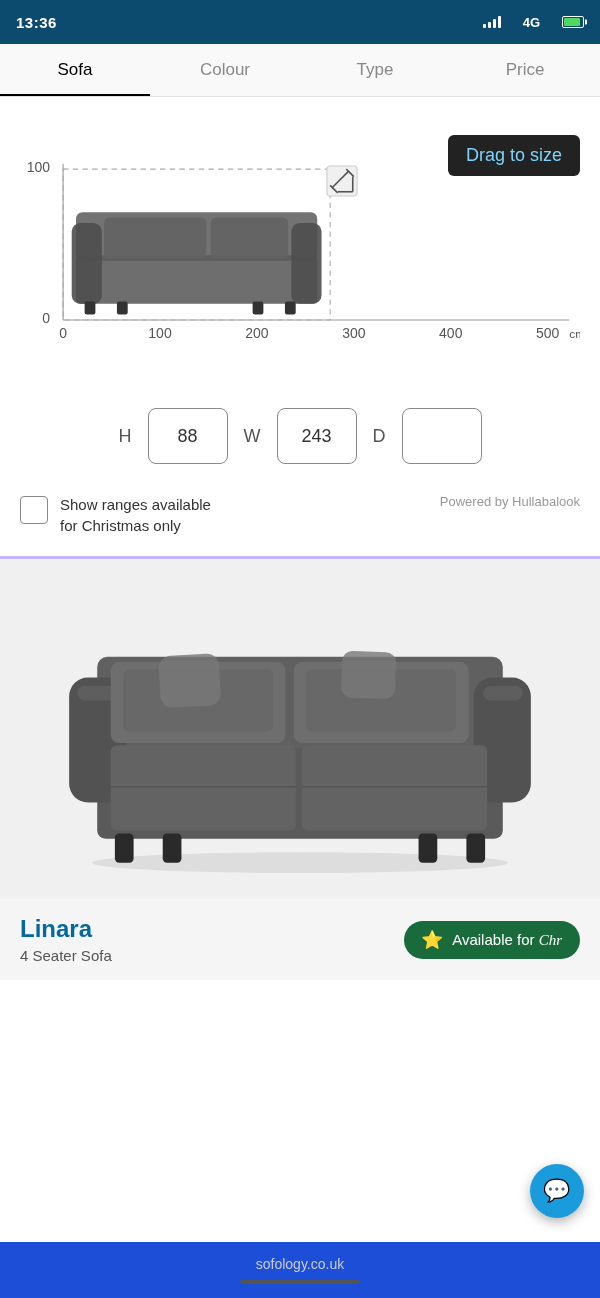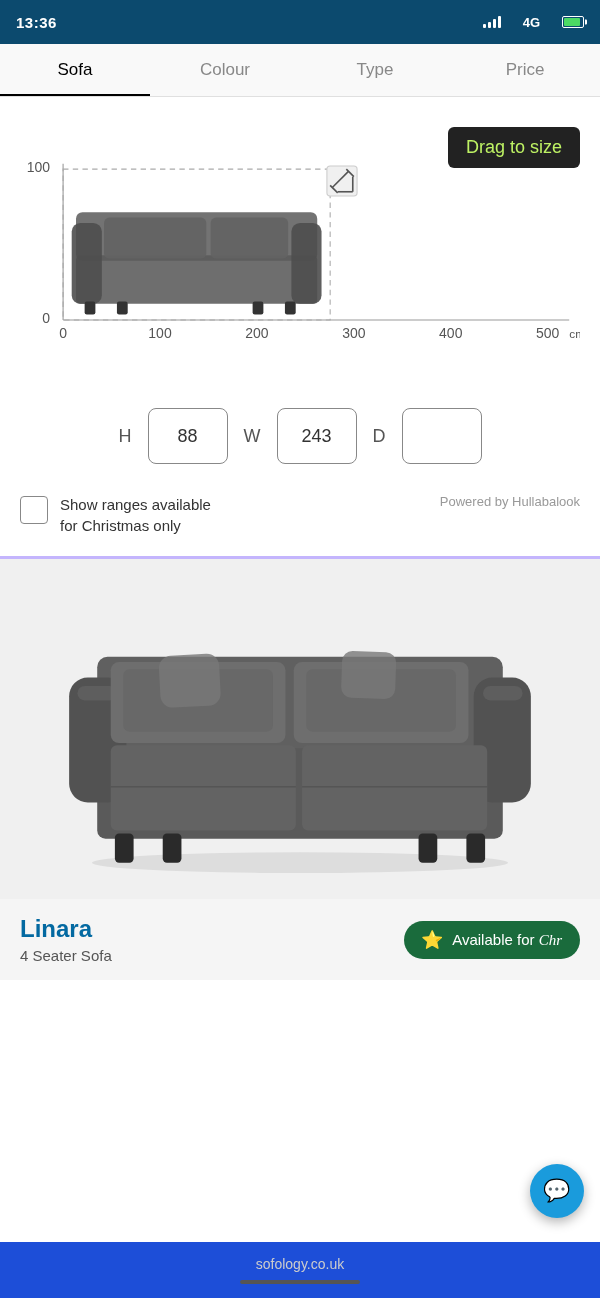--- a/index.html
+++ b/index.html
@@ -104,24 +104,24 @@
     
     .size-section {
       padding: 20px 20px 10px 20px;
       position: relative;
       background: #fff;
     }
 
     
     .drag-tooltip {
       position: absolute;
-      top: 30px;
+      top: 38px;
       right: 20px;
       background: #222;
-      color: #bef264;
+      color: #7dd3fc;
       padding: 10px 18px;
       border-radius: 6px;
       font-size: 18px;
       font-weight: 400;
       white-space: nowrap;
       z-index: 10;
     }
 
     
     .dimension-row {

